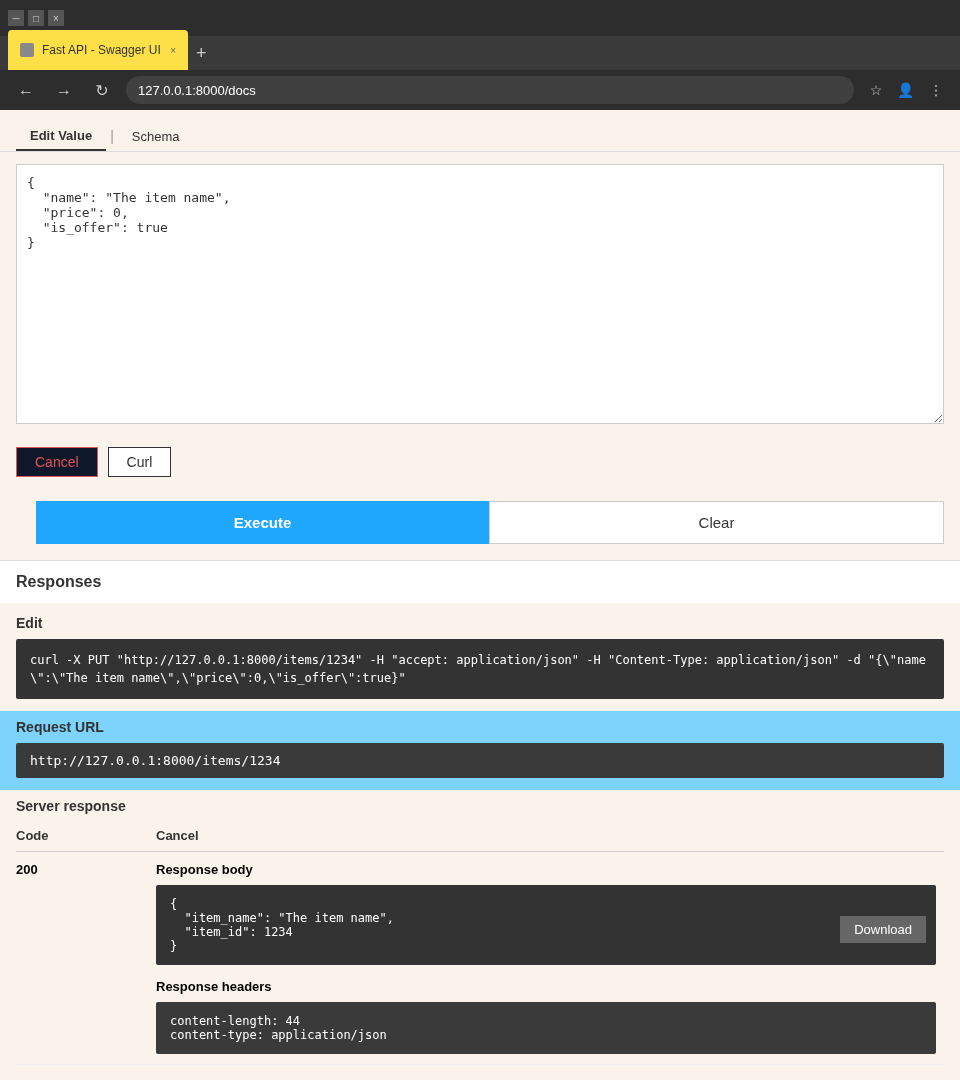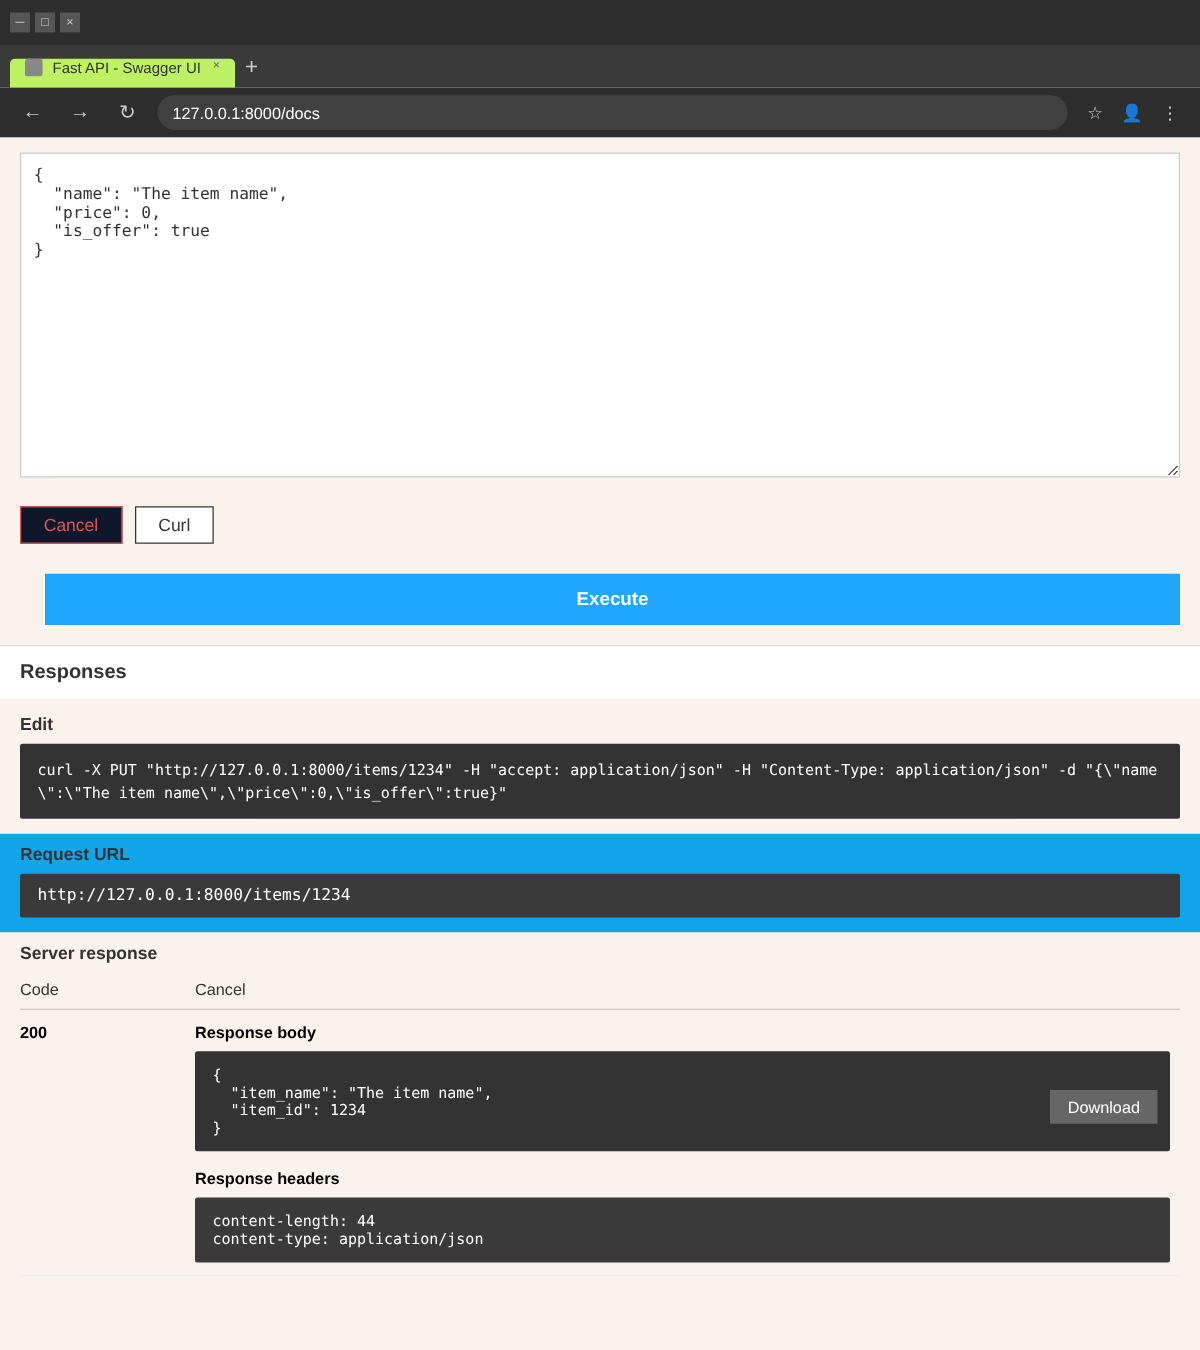--- a/index.html
+++ b/index.html
@@ -27,23 +27,24 @@
       color: #ccc; font-size: 10px;
     }
     .tab-bar {
       background: #3a3a3a;
       height: 34px;
       display: flex;
       align-items: flex-end;
       padding: 0 8px;
     }
     .tab {
-      background: #bef264;
-      height: 23px;
-      display: flex;
+      background: #fde047;
+      height: 40px;
+      display: flex;
+      align-items: center;
       padding: 0 12px;
       gap: 8px;
       font-size: 12px;
       color: #333;
       border-radius: 4px 4px 0 0;
       min-width: 180px;
     }
     .tab-icon { width: 14px; height: 14px; background: #888; border-radius: 2px; flex-shrink: 0; }
     .tab-close { cursor: pointer; color: #666; font-size: 10px; margin-left: auto; }
     .tab-new { background: transparent; border: none; color: #ccc; font-size: 18px; cursor: pointer; padding: 4px 8px; align-self: center; }
@@ -218,21 +219,21 @@
       padding: 12px 14px;
       border-radius: 2px;
       word-break: break-all;
       line-height: 1.5;
       min-height: 60px;
     }
 
     
     .request-url-section {
       padding: 8px 16px 12px;
-      background: #0ea5e9;
+      background: #7dd3fc;
     }
     .url-box {
       background: #3a3a3a;
       color: #fff;
       font-family: monospace;
       font-size: 13px;
       padding: 10px 14px;
       border-radius: 2px;
     }
 
@@ -249,21 +250,21 @@
     }
     .sr-table {
       width: 100%;
       border-collapse: collapse;
     }
     .sr-table th {
       text-align: left;
       font-size: 13px;
       color: #333;
       padding: 4px 8px 8px 0;
-      font-weight: normal;
+      font-weight: bold;
       border-bottom: 1px solid #ccc;
     }
     .sr-table td {
       vertical-align: top;
       padding: 10px 8px 10px 0;
       font-size: 13px;
       border-bottom: 1px solid #eee;
       margin-left: 36px;
     }
     .code-cell {
@@ -344,36 +345,42 @@
   <div class="toolbar-icons">
     <button class="toolbar-icon">☆</button>
     <button class="toolbar-icon">👤</button>
     <button class="toolbar-icon">⋮</button>
   </div>
 </div>
 
 <div class="page-content">
   <div class="content-inner">
 
+    <div class="value-tabs">
+      <button class="value-tab active">Edit Value</button>
+      <span class="value-tab-divider">|</span>
+      <button class="value-tab">Schema</button>
+    </div>
 
     <div class="json-editor-wrap">
       <textarea class="json-editor" style="">{
   "name": "The item name",
   "price": 0,
   "is_offer": true
 }</textarea>
     </div>
 
     <div class="buttons-row">
       <button class="btn-cancel">Cancel</button>
       <button class="btn-reset">Curl</button>
     </div>
 
     <div class="execute-bar">
       <button class="btn-execute">Execute</button>
+      <button class="btn-clear">Clear</button>
     </div>
 
     <div class="responses-section">
       <div class="responses-title">Responses</div>
     </div>
 
     <div class="curl-section">
       <div class="section-label">Edit</div>
       <div class="dark-box">curl -X PUT "http://127.0.0.1:8000/items/1234" -H "accept: application/json" -H "Content-Type: application/json" -d "{\"name\":\"The item name\",\"price\":0,\"is_offer\":true}"</div>
     </div>

